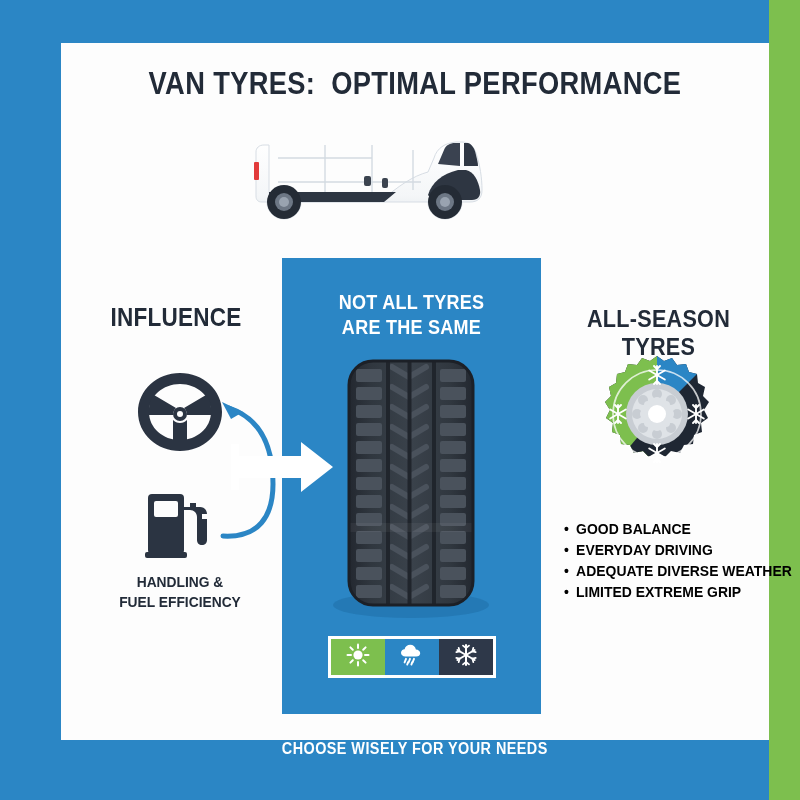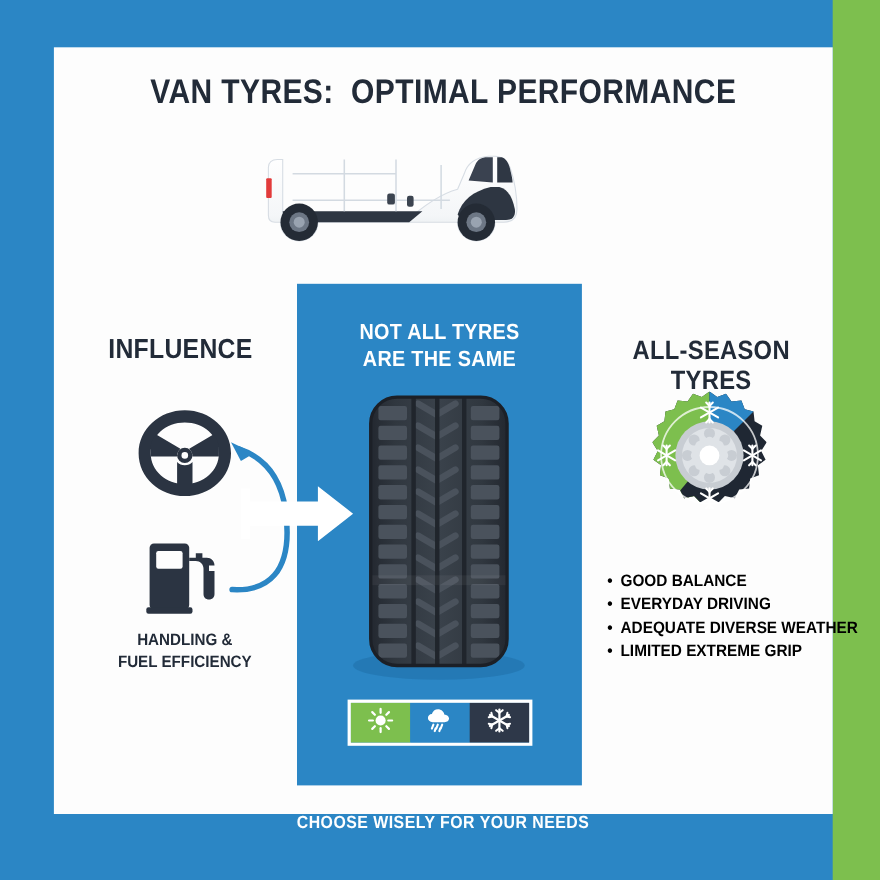--- a/index.html
+++ b/index.html
@@ -3,21 +3,21 @@
 <meta charset="utf-8">
 <style>
   html,body{margin:0;padding:0;}
   body{
     width:800px;height:800px;
     background:#2b86c5;
     font-family:"Liberation Sans", sans-serif;
     overflow:hidden;
     position:relative;
   }
-  #stage{position:absolute;left:4px;top:0;width:644px;height:800px;}
+  #stage{position:absolute;left:16px;top:0;width:644px;height:800px;}
 
   
   .band-green{
     position:absolute;left:753px;top:0;width:47px;height:800px;
     background:#7dbf4e;
   }
   .panel-white{
     position:absolute;left:45px;top:43px;width:708px;height:697px;
     background:#fdfdfd;
   }

